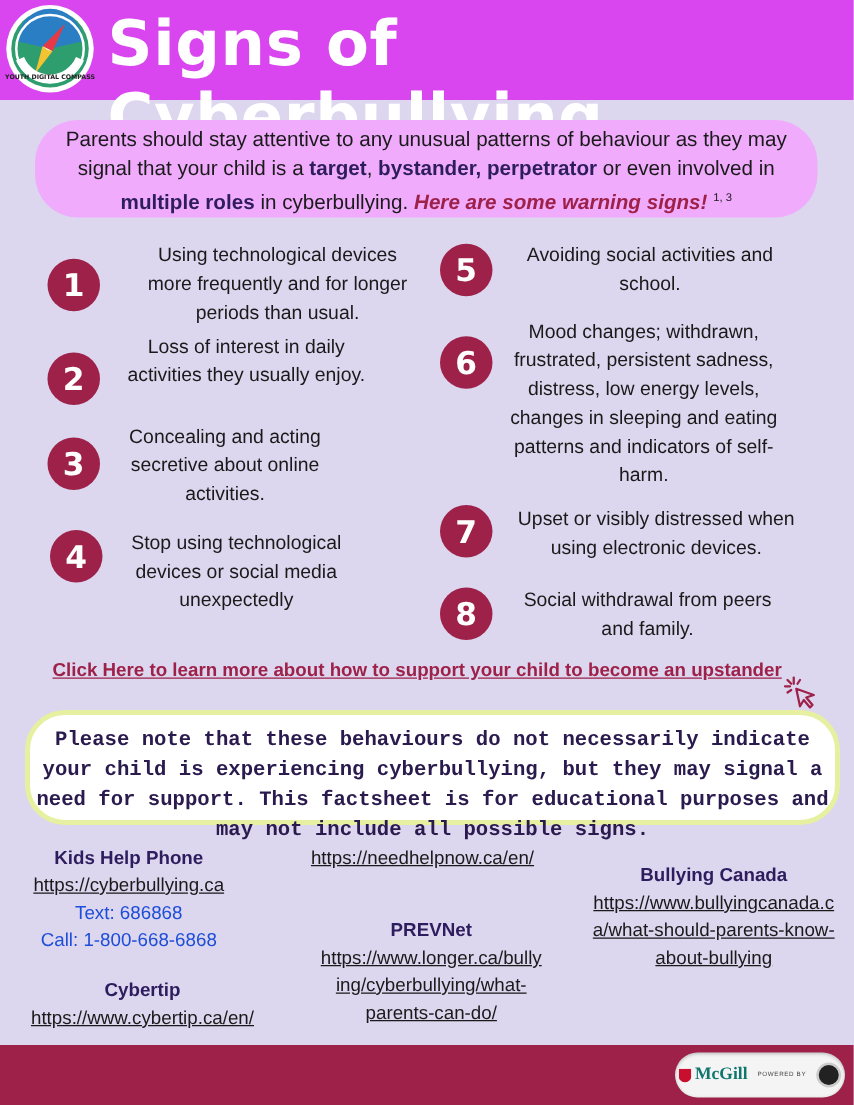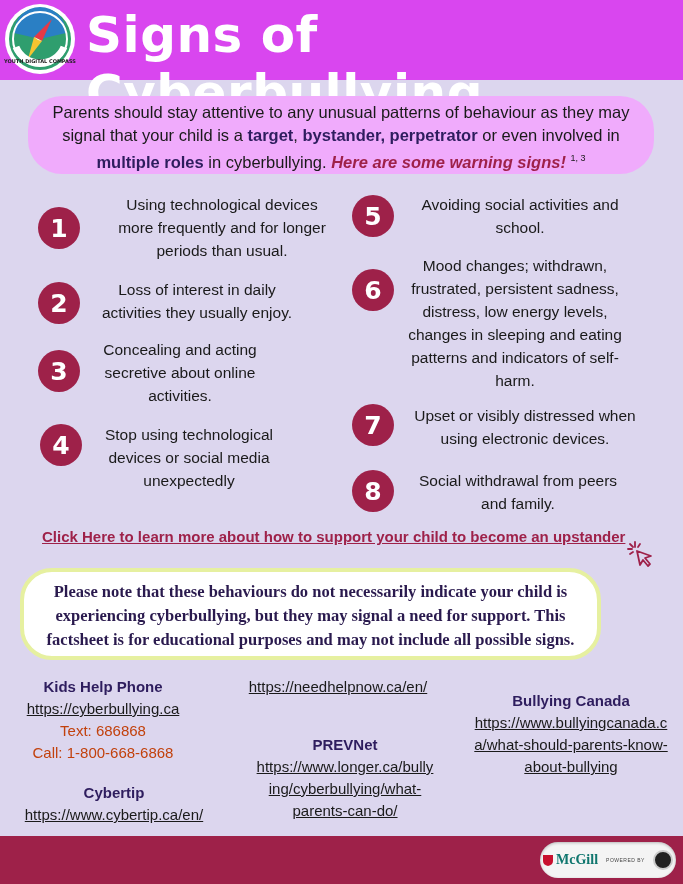--- a/index.html
+++ b/index.html
@@ -48,38 +48,38 @@
     }
     .link {
       position: absolute; left: 42px; top: 528px;
       color: #9e2149; font-weight: bold; text-decoration: underline;
       font-size: 15px; font-family: "Liberation Sans", sans-serif;
     }
     .cursor-icon {
       position: absolute; left: 626px; top: 540px; width: 30px; height: 30px;
     }
     .note {
-      position: absolute; left: 20px; top: 568px; width: 581px; height: 92px;
+      position: absolute; left: 20px; top: 568px; width: 652px; height: 92px;
       background: #ffffff; border: 4px solid #e6f0a0; border-radius: 32px;
       text-align: center; font-weight: bold; font-size: 16.5px; line-height: 24px;
       color: #2a1a4e; padding-top: 8px;
-      font-family: Liberation Serif, serif;
+      font-family: Liberation Mono, monospace;
     }
     .resource {
       position: absolute; text-align: center;
       font-family: "Liberation Sans", sans-serif;
     }
     .res-name {
       color: #2e1d5e; font-weight: bold; font-size: 15px; line-height: 22px;
     }
     .res-url {
       color: #1a1a1a; text-decoration: underline; font-size: 15px; line-height: 22px;
       display: block;
     }
-    .res-line { font-size: 15px; line-height: 22px; color: #c2410c; }
+    .res-line { font-size: 15px; line-height: 22px; color: #1d4ed8; }
     .footer {
       position: absolute; left: 0; top: 836px; width: 683px; height: 48px;
       background: #9e2149;
     }
     .badge {
       position: absolute; left: 540px; top: 842px; width: 136px; height: 36px;
       background: #f4f4f4; border-radius: 18px;
       display: flex; align-items: center; justify-content: center; gap: 8px;
       box-shadow: inset 0 1px 3px rgba(0,0,0,0.25);
     }
@@ -115,21 +115,21 @@
   </div>
   <div>
     <span class="em">multiple roles</span><span> in cyberbullying.  </span><span class="warn">Here are some warning signs!</span> <sup>1, 3</sup>
   </div>
 </div>
 
 <div class="num" style="left:38px; top:207px;">1</div>
 <div class="sign-text" style="left:102px; top:193px; width:210px;margin-left:15px;">Using technological devices more frequently and for longer periods than usual.</div>
 
 <div class="num" style="left:38px; top:282px;">2</div>
-<div class="sign-text" style="left:92px; top:278px; width:210px;">Loss of interest in daily activities they usually enjoy.</div>
+<div class="sign-text" style="left:92px; top:266px; width:210px;">Loss of interest in daily activities they usually enjoy.</div>
 
 <div class="num" style="left:38px; top:350px;">3</div>
 <div class="sign-text" style="left:100px; top:338px; width:160px;">Concealing and acting secretive about online activities.</div>
 
 <div class="num" style="left:40px; top:424px;">4</div>
 <div class="sign-text" style="left:96px; top:423px; width:186px;">Stop using technological devices or social media unexpectedly</div>
 
 <div class="num" style="left:352px; top:195px;">5</div>
 <div class="sign-text" style="left:405px; top:193px; width:230px;">Avoiding social activities and school.</div>
 

